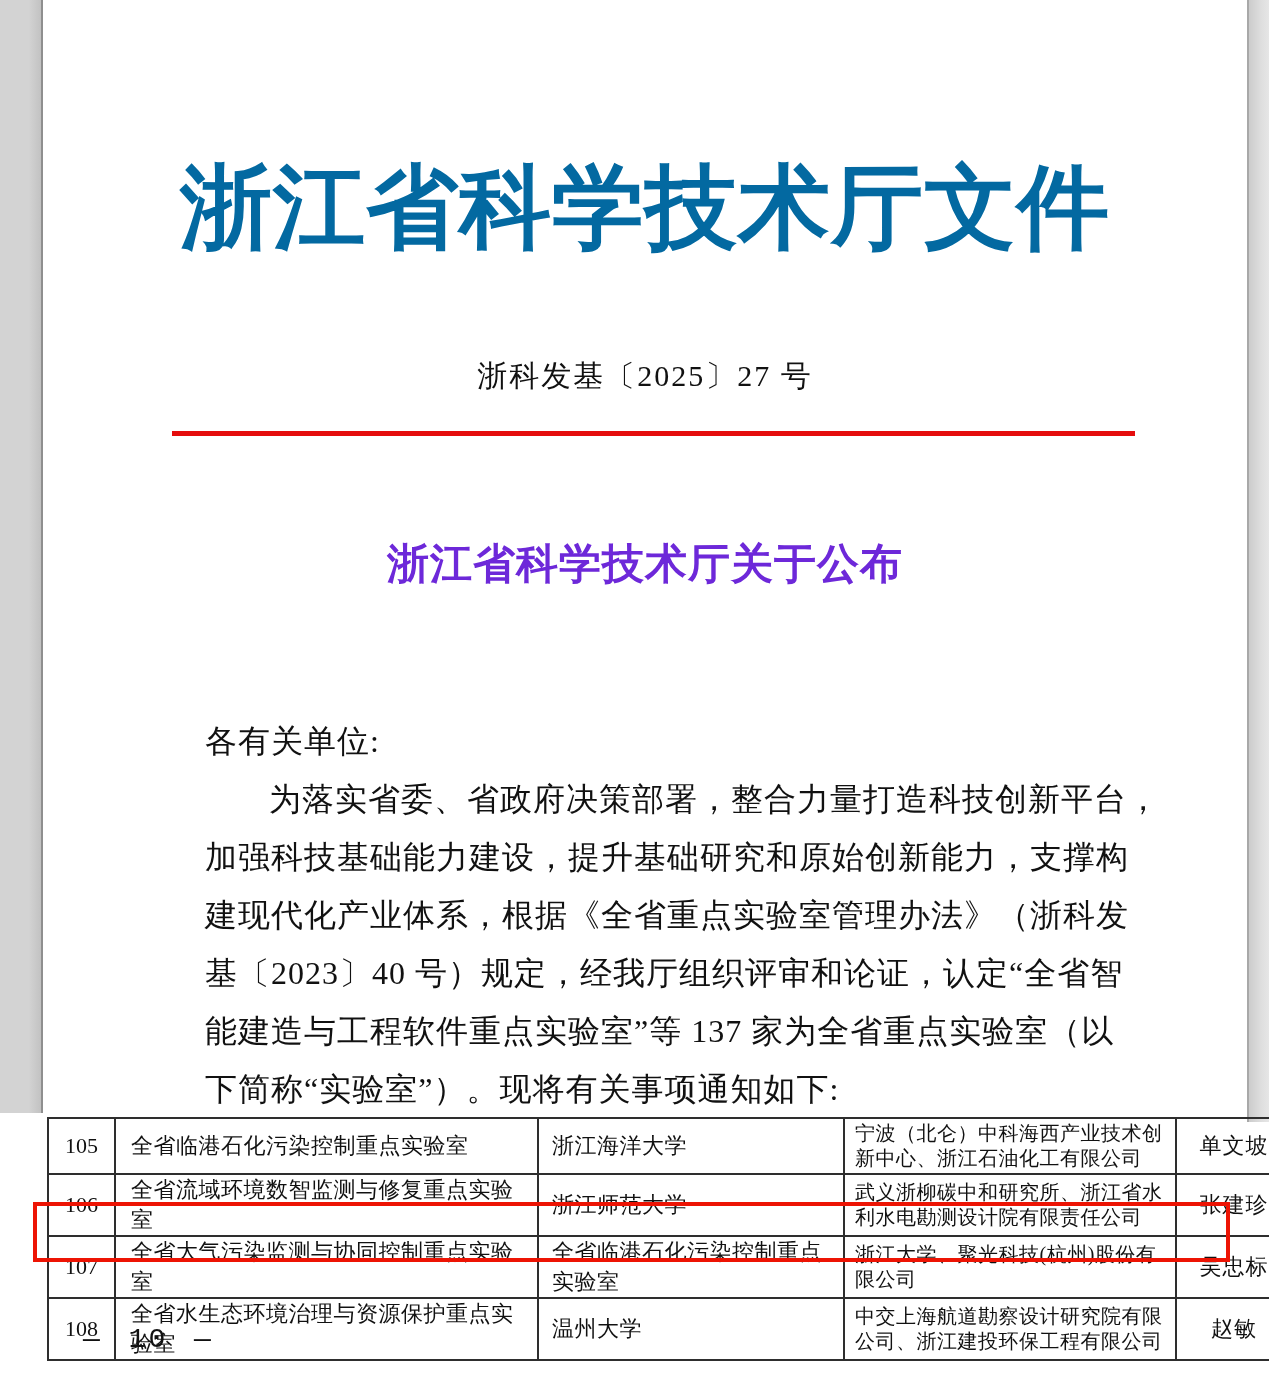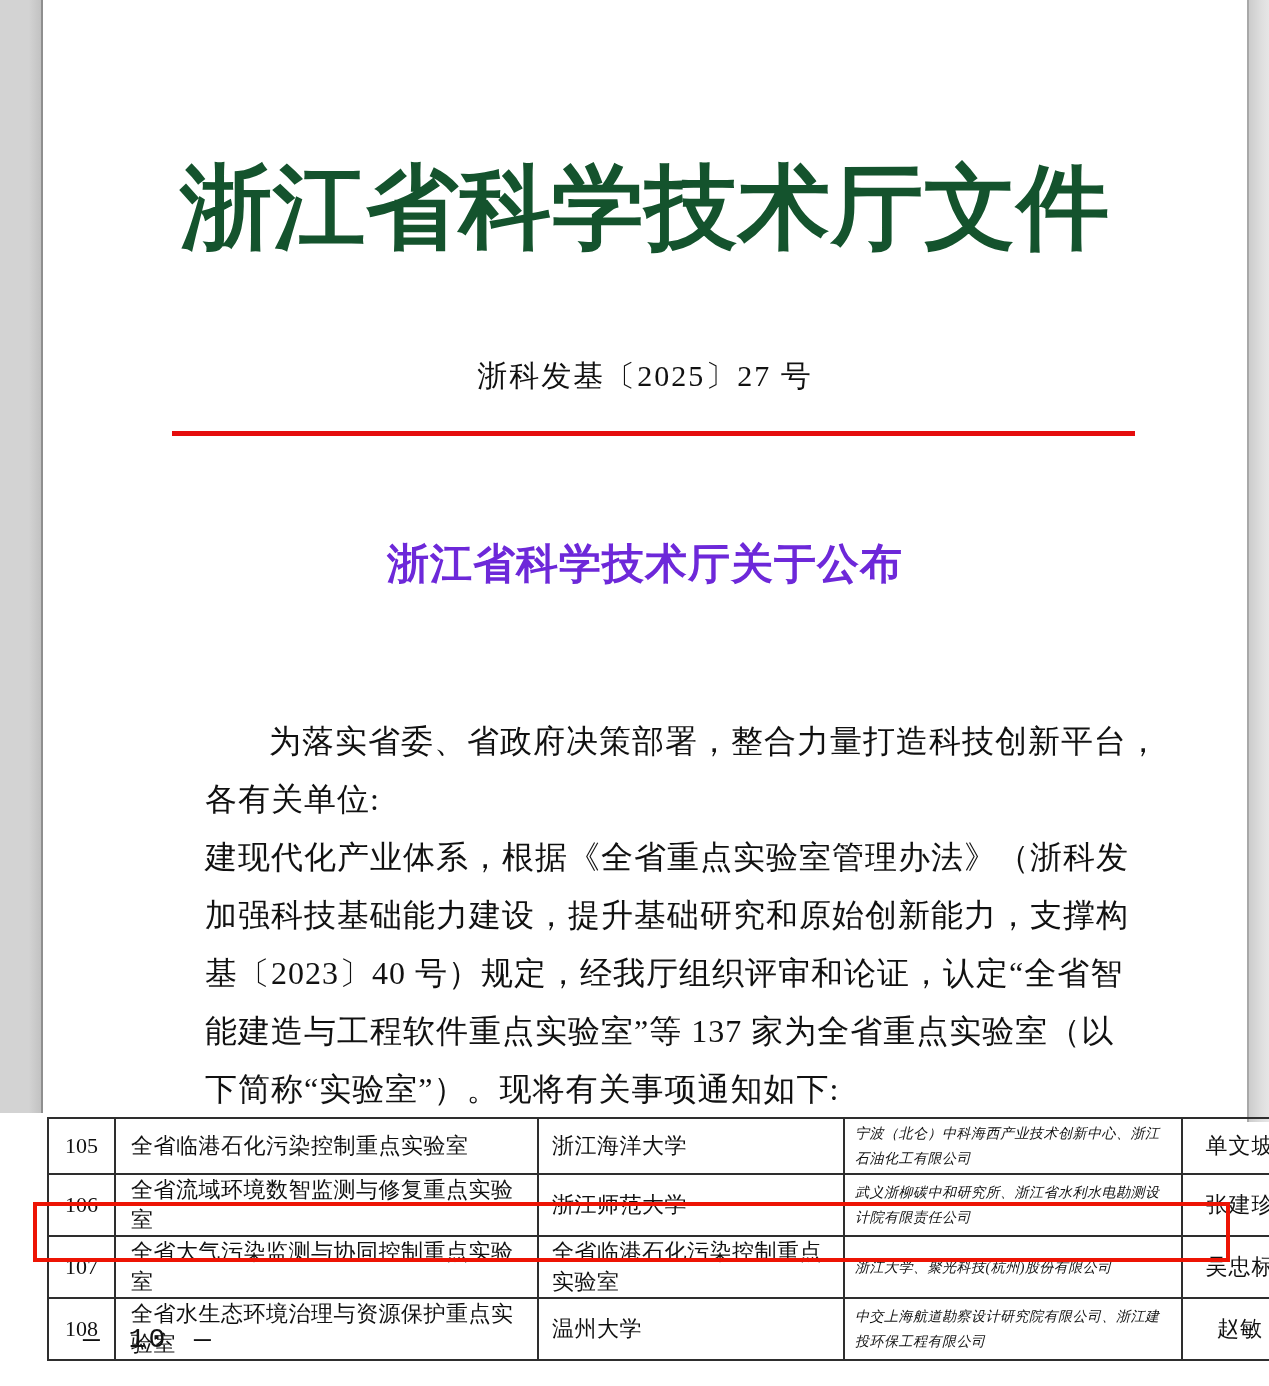--- a/index.html
+++ b/index.html
@@ -19,21 +19,21 @@
   }
   .margin-right{
     position:absolute;right:0;top:0;width:20px;height:1122px;
     background:linear-gradient(to right,#cccccc 0%,#dedede 60%,#e6e6e6 100%);
     border-left:2px solid #a8a8a8;
   }
   .letterhead{
     position:absolute;left:45px;top:146px;width:1200px;
     text-align:center;
     font-size:92px;font-weight:bold;letter-spacing:1px;
-    color:#14532d;white-space:nowrap;
+    color:#0369a1;white-space:nowrap;
   }
   .doc-number{
     position:absolute;left:45px;top:356px;width:1200px;
     text-align:center;font-size:30px;letter-spacing:2px;color:#111;
   }
   .red-rule{
     position:absolute;left:172px;top:431px;width:963px;height:5px;
     background:#e50d0d;
   }
   .notice-title{
@@ -55,21 +55,21 @@
   }
   table.results td{
     border:2px solid #2e2e2e;
     vertical-align:middle;
     height:45px;
     overflow:hidden;
   }
   td.c-no{width:63px;text-align:center;font-size:22px;margin-top:41px;}
   td.c-lab{width:400px;padding:0 6px 0 15px;font-size:22px;letter-spacing:0.5px;}
   td.c-inst{width:285px;padding:0 6px 0 13px;font-size:22px;letter-spacing:0.5px;}
-  td.c-part{width:310px;padding:2px 16px 2px 10px;font-size:14px;line-height:25px;letter-spacing:0.5px;font-style:italic;}
+  td.c-part{width:310px;padding:2px 10px 2px 10px;font-size:20px;line-height:25px;letter-spacing:0.5px;}
   td.c-dir{width:112px;text-align:center;font-size:22px;letter-spacing:1px;}
   .highlight-box{
     position:absolute;left:33px;top:1202px;width:1189px;height:52px;
     border:4px solid #ed1404;
     pointer-events:none;z-index:3;
     background:transparent;
   }
   .page-number{
     position:absolute;left:83px;top:1324px;
     font-size:28px;letter-spacing:3px;color:#111;
@@ -89,24 +89,24 @@
 
   <div class="doc-number">浙科发基〔2025〕27 号</div>
 
   <div class="red-rule"></div>
 
   <div class="notice-title">
     <div>浙江省科学技术厅关于公布</div>
   </div>
 
   <div class="body-block">
+    <div class="body-line">各有关单位:</div>
     <div class="body-line indent">为落实省委、省政府决策部署，整合力量打造科技创新平台，</div>
-    <div class="body-line">各有关单位:</div>
+    <div class="body-line">加强科技基础能力建设，提升基础研究和原始创新能力，支撑构</div>
     <div class="body-line">建现代化产业体系，根据《全省重点实验室管理办法》（浙科发</div>
-    <div class="body-line">加强科技基础能力建设，提升基础研究和原始创新能力，支撑构</div>
     <div class="body-line">基〔2023〕40 号）规定，经我厅组织评审和论证，认定“全省智</div>
     <div class="body-line">能建造与工程软件重点实验室”等 137 家为全省重点实验室（以</div>
     <div class="body-line">下简称“实验室”）。现将有关事项通知如下:</div>
   </div>
 
   <table class="results">
     <tbody>
       <tr>
         <td class="c-no">105</td>
         <td class="c-lab">全省临港石化污染控制重点实验室</td>

